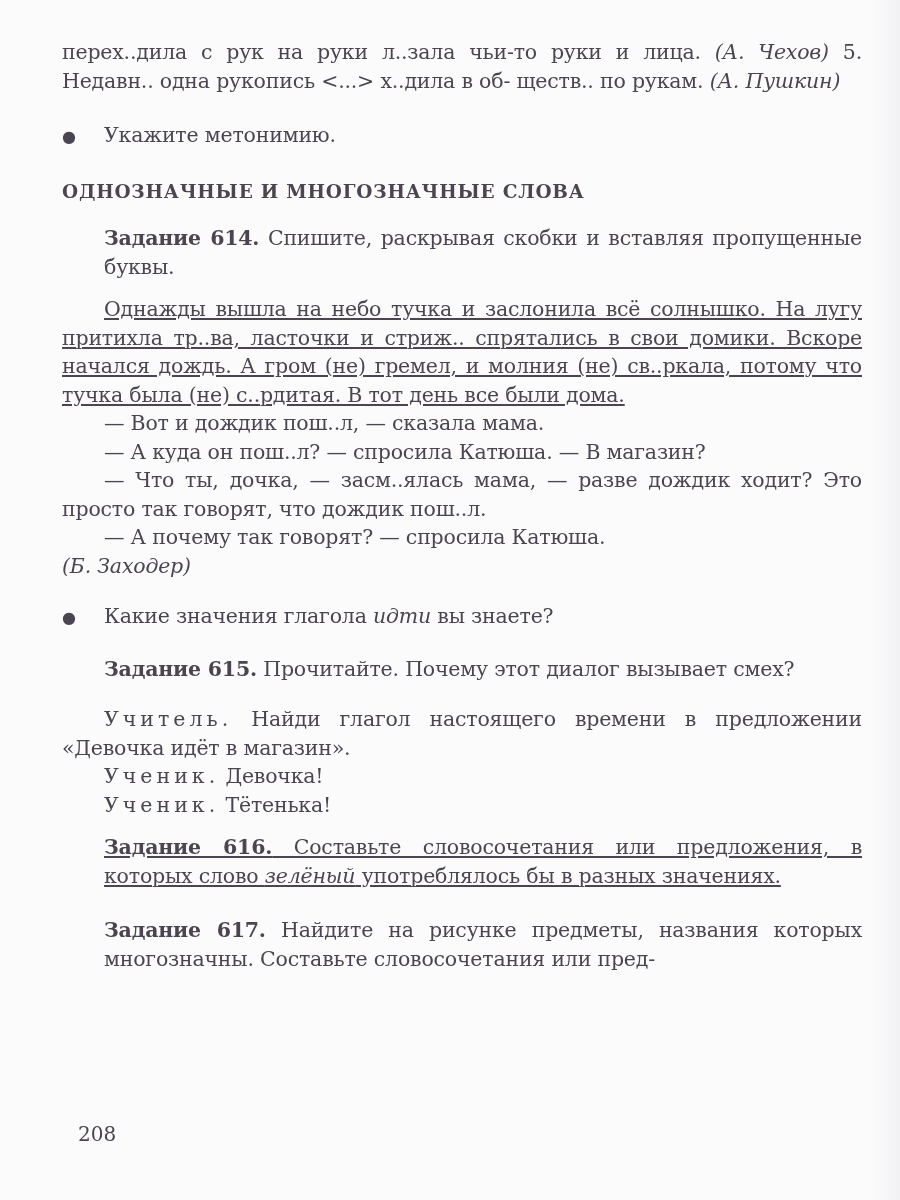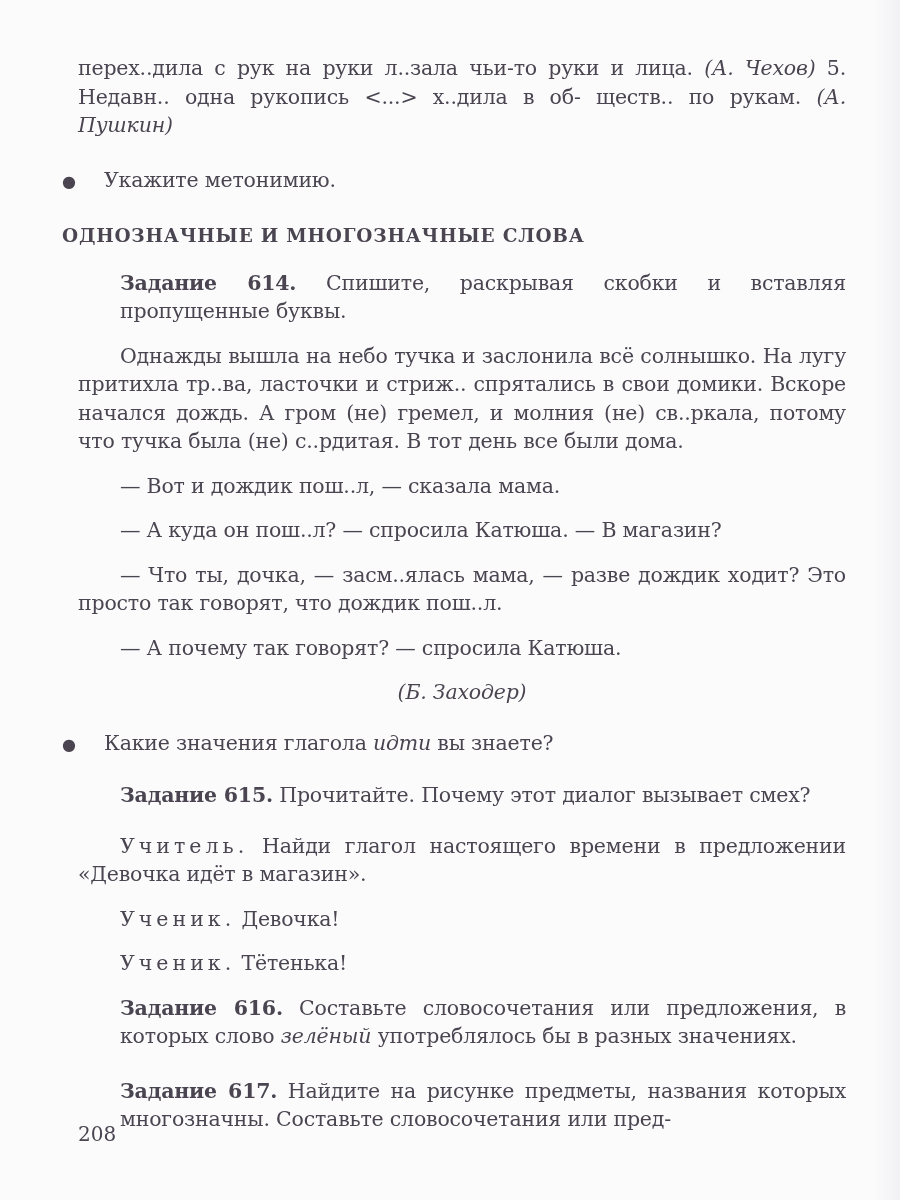--- a/index.html
+++ b/index.html
@@ -18,26 +18,26 @@
     .page {
       position: absolute;
       left: 62px;
       top: 38px;
       width: 800px;
       font-size: 20.5px;
       line-height: 28.5px;
       letter-spacing: -0.2px;
     }
     .para {
-      margin: 16px;
+      margin: 0;
       text-align: justify;
     }
     .indent { text-indent: 42px; }
     .hang { padding-left: 42px; }
-    .gap-s { margin-top: 14px; }
+    .gap-s { margin-top: 14px; text-decoration: underline; }
     .gap-m { margin-top: 22px; }
     .gap-l { margin-top: 26px; }
     .bullet-row {
       display: flex;
       align-items: baseline;
     }
     .bullet {
       width: 42px;
       flex: 0 0 42px;
       font-size: 16px;
@@ -45,21 +45,21 @@
     .heading {
       text-align: left;
       font-weight: bold;
       font-size: 18.5px;
       letter-spacing: 0.8px;
       margin: 26px 0 18px 0;
     }
     .task-label { font-weight: bold; }
     .ital { font-style: italic; }
     .spaced { letter-spacing: 4px; }
-    .right { text-align: center; }
+    .right { text-align: left; }
     .page-num {
       position: absolute;
       left: 78px;
       top: 1122px;
       font-size: 20px;
       font-family: "DejaVu Serif", "Liberation Serif", serif;
     }
     .bleed {
       position: absolute;
       right: 0;

